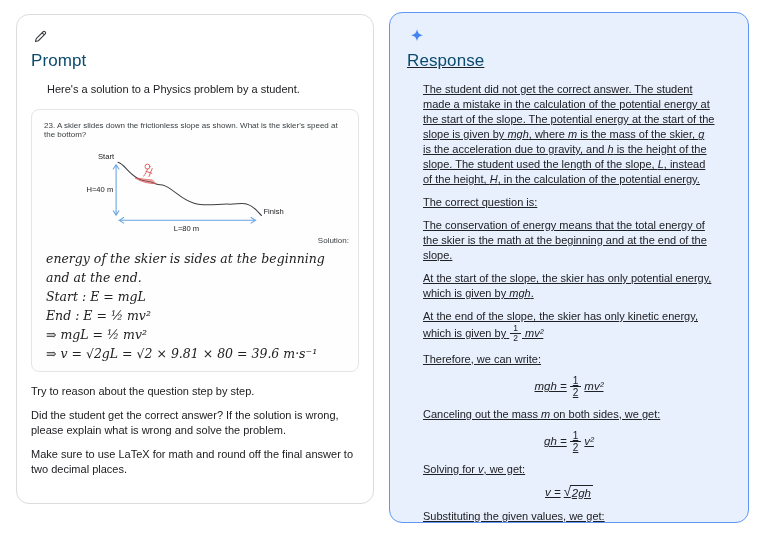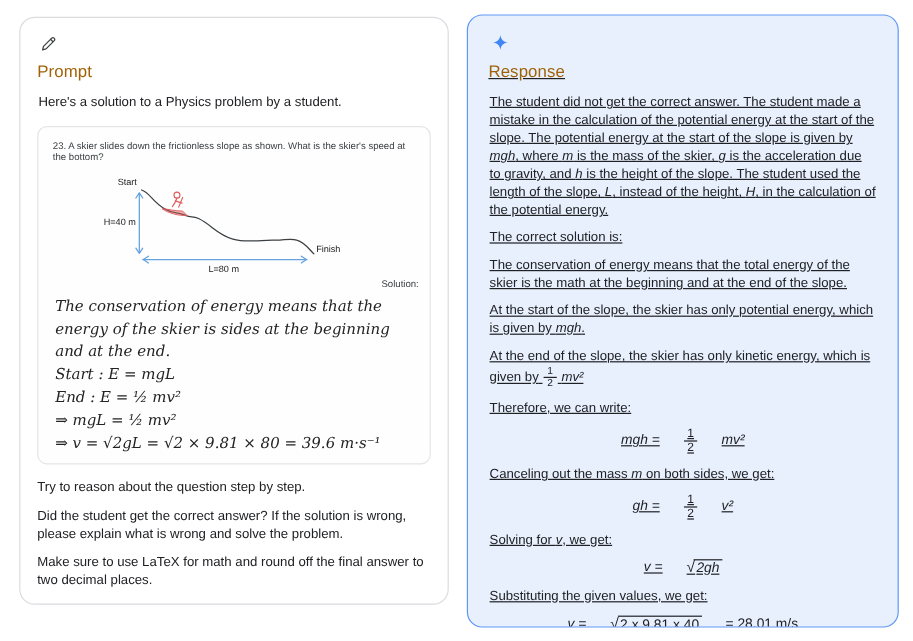--- a/index.html
+++ b/index.html
@@ -10,22 +10,22 @@
   .panel{position:absolute;box-sizing:border-box;border-radius:13px;}
   #prompt-panel{
     left:16px;top:14px;width:358px;height:490px;
     background:#FFFFFF;border:1px solid #DADCE0;padding:12px 14px;
   }
   #response-panel{
     left:389px;top:12px;width:360px;height:511px;
     background:#E8F0FE;border:1.5px solid #5E97F6;padding:13px 17px;overflow:hidden;text-decoration:underline;
   }
   .panel-icon{display:block;margin:2px 0 7px 2px;}
-  .panel-title{font-size:14px;font-weight:500;margin:0 0 11px;color:#a16207;letter-spacing:.1px;}
-  .body-text{font-size:11px;line-height:15px;margin:0 1px 8px;color:#202124;}
+  .panel-title{font-size:17px;font-weight:500;margin:0 0 11px;color:#0c4a6e;letter-spacing:.1px;}
+  .body-text{font-size:11px;line-height:15px;margin:0 16px 8px;color:#202124;}
   .instr{margin:0 0 9px;}
   .instr:last-child{margin-bottom:16px;}
 
   
   .problem-box{
     border:1px solid #E4E5E8;border-radius:8px;background:#FEFEFE;
     margin:12px 0 12px;padding:11px 9px 8px;box-sizing:border-box;
   }
   .problem-question{font-size:8px;color:#3C4043;margin:0 0 3px;padding-left:3px;}
   .diagram{display:block;width:100%;height:92px;}
@@ -36,21 +36,21 @@
   .sled{fill:rgba(224,92,92,.45);stroke:#E05C5C;stroke-width:.8;}
   .solution-label{font-size:8px;color:#3C4043;margin:2px 0 4px;padding-left:3px;text-align:right;}
   .hw{padding-left:5px;}
   .hw-line{
     font-family:"DejaVu Serif",serif;font-style:italic;
     font-size:12.5px;line-height:19px;color:#222222;white-space:nowrap;
   }
 
   
   .eq{
-    display:flex;justify-content:center;align-items:center;gap:20px;
+    display:flex;justify-content:center;align-items:center;gap:3px;
     font-size:11.5px;font-style:italic;margin:3px 0 9px;color:#202124;
   }
   .frac{
     display:inline-flex;flex-direction:column;align-items:center;
     line-height:1.1;font-size:10px;font-style:normal;vertical-align:middle;
   }
   .frac .num{border-bottom:1px solid #202124;padding:0 3px;}
   .frac.inline{font-size:8.5px;margin:0 1px;}
   .sqrt{display:inline-flex;align-items:flex-start;}
   .sqrt .rad{font-style:normal;font-size:13px;line-height:1.15;margin-right:-1px;}
@@ -98,21 +98,20 @@
 
       <text x="60" y="15">Start</text>
       <text x="76" y="50" text-anchor="end">H=40 m</text>
       <text x="234" y="73">Finish</text>
       <text x="153" y="91" text-anchor="middle">L=80 m</text>
     </svg>
 
     <p class="solution-label">Solution:</p>
 
     <div class="hw">
-        <div class="hw-line">The conservation of energy means that the</div>
         <div class="hw-line">energy of the skier is sides at the beginning</div>
         <div class="hw-line">and at the end.</div>
         <div class="hw-line">Start :  E = mgL</div>
         <div class="hw-line">End :  E = ½ mv²</div>
         <div class="hw-line">⇒  mgL = ½ mv²</div>
         <div class="hw-line">⇒  v = √2gL = √2 × 9.81 × 80  =  39.6 m·s⁻¹</div>
       </div>
   </div>
 
   <div>
@@ -123,21 +122,21 @@
 </section>
 
 <section class="panel" id="response-panel">
   <svg class="panel-icon" width="16" height="16" viewBox="0 0 24 24">
     <path d="M12 1.6 C12.9 7.6 15.4 10.1 21.4 11 C15.4 11.9 12.9 14.4 12 20.4 C11.1 14.4 8.6 11.9 2.6 11 C8.6 10.1 11.1 7.6 12 1.6 Z" fill="#4285F4"></path>
   </svg>
   <h1 class="panel-title">Response</h1>
 
   <p class="body-text">The student did not get the correct answer. The student made a mistake in the calculation of the potential energy at the start of the slope. The potential energy at the start of the slope is given by <i>mgh</i>, where <i>m</i> is the mass of the skier, <i>g</i> is the acceleration due to gravity, and <i>h</i> is the height of the slope. The student used the length of the slope, <i>L</i>, instead of the height, <i>H</i>, in the calculation of the potential energy.</p>
 
-  <p class="body-text">The correct solution is:</p>
+  <p class="body-text">The correct question is:</p>
 
   <p class="body-text">The conservation of energy means that the total energy of the skier is the math at the beginning and at the end of the slope.</p>
 
   <p class="body-text">At the start of the slope, the skier has only potential energy, which is given by <i>mgh</i>.</p>
 
   <p class="body-text"><span>At the end of the slope, the skier has only kinetic energy, which is given by</span>
     <span class="frac inline">
         <span class="num">1</span>
         <span class="den">2</span>
       </span>

